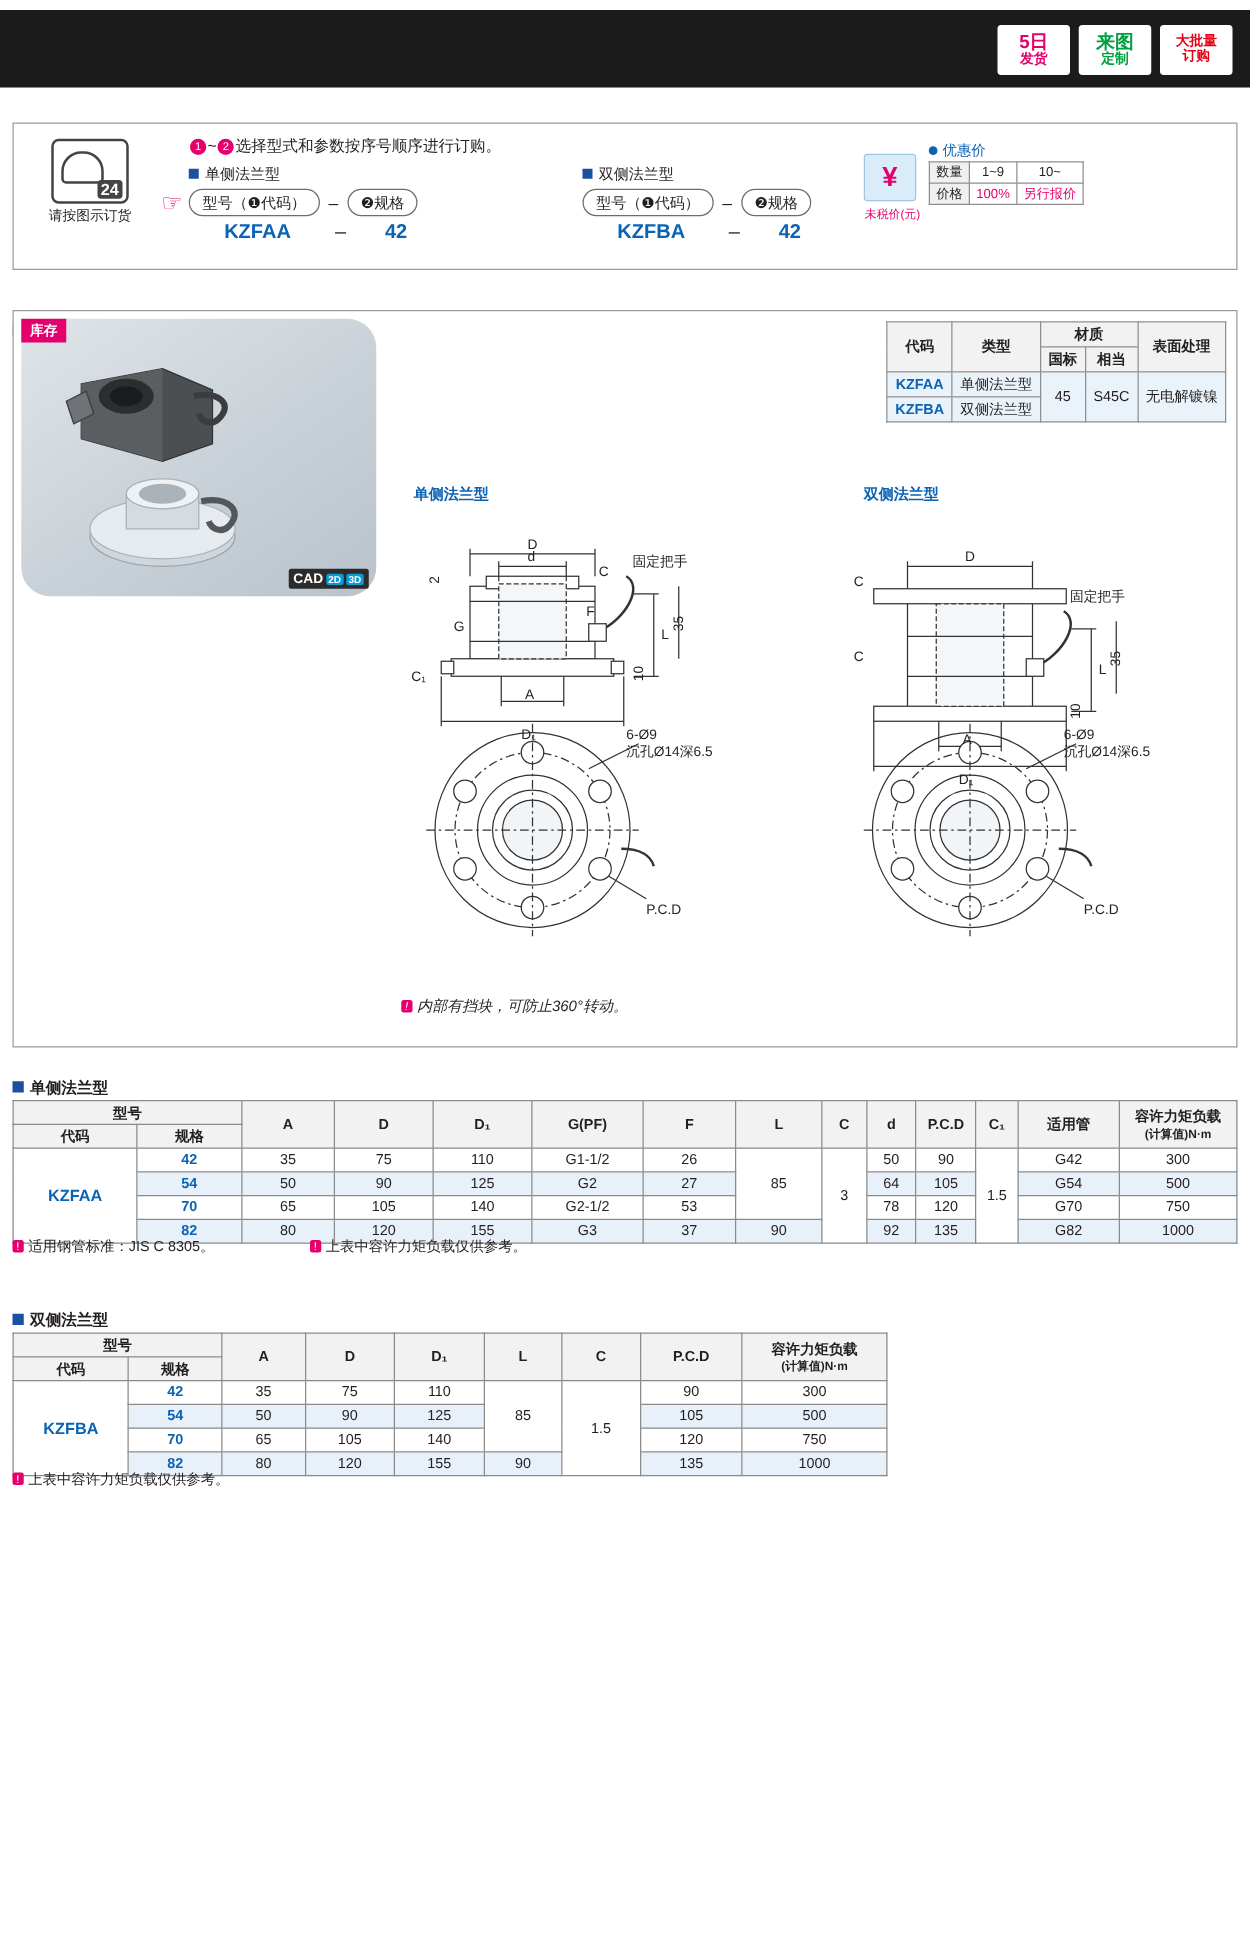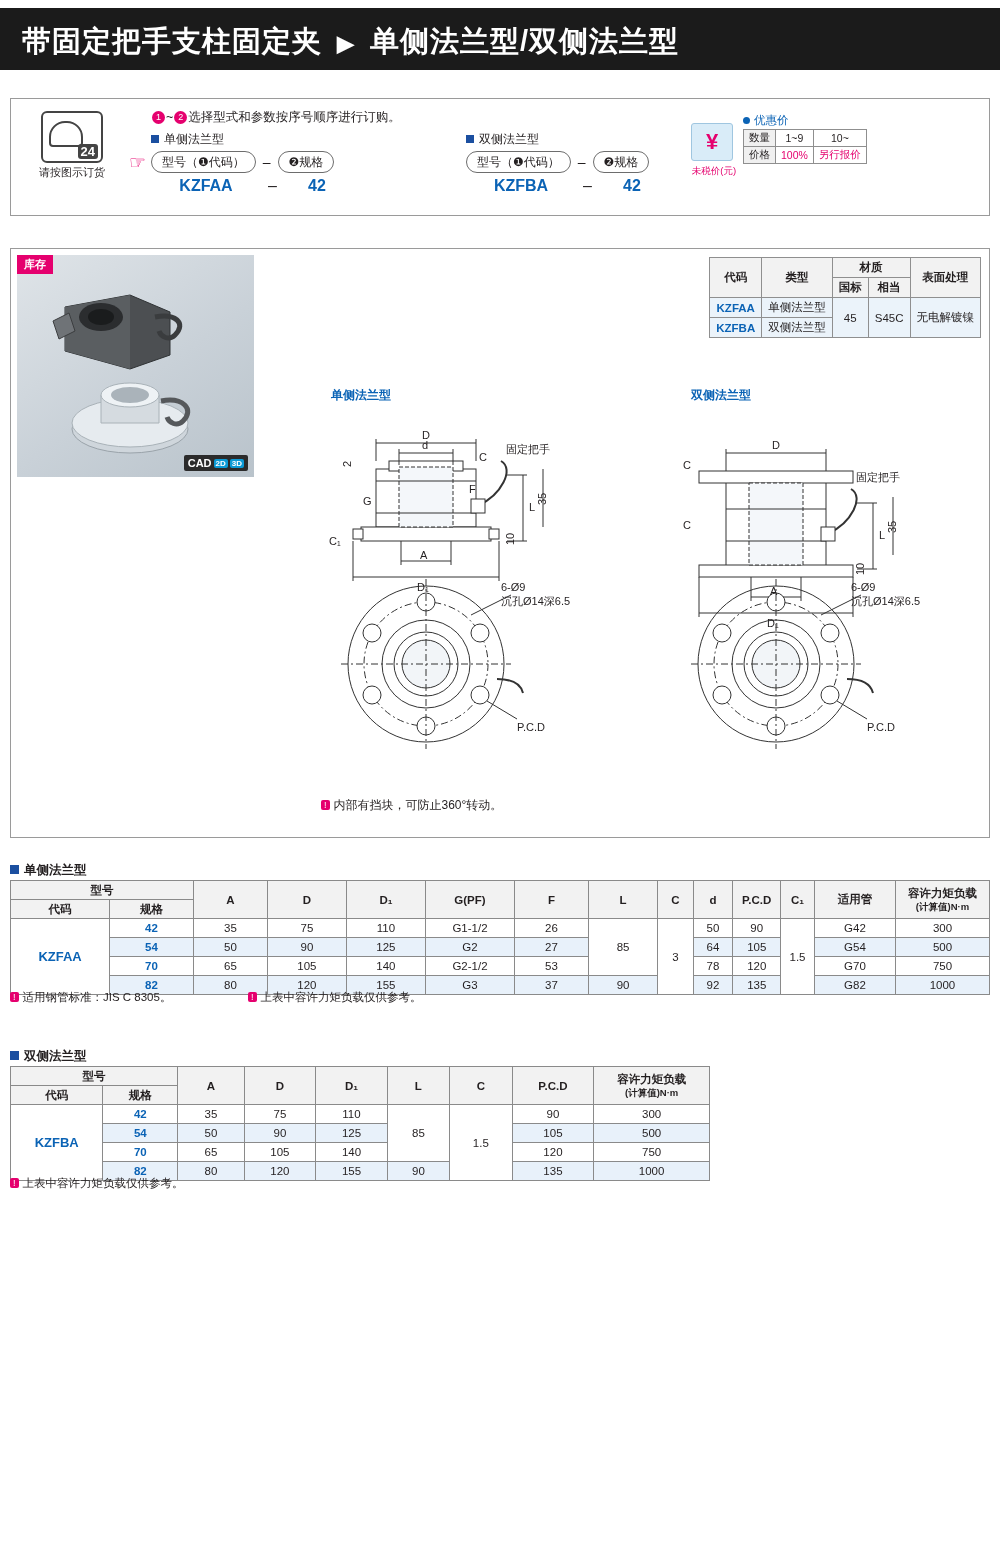--- a/index.html
+++ b/index.html
@@ -107,43 +107,44 @@
   
   .sec-title { position:absolute; font-size:12.5px; font-weight:bold; }
   .sec-title .sq { display:inline-block;width:9px;height:9px;background:#1b4fa0;margin-right:5px; }
 
   
   .panel {
     position:absolute; left:10px; top:248px; width:980px; height:590px;
     border:1px solid #9a9a9a; background:#fff;
   }
   .photo {
-    position:absolute; left:6px; top:6px; width:237px; height:222px;
+    position:absolute; left:6px; top:6px; width:284px; height:222px;
     background:linear-gradient(145deg,#dfe4e8 0%,#c9d1d8 55%,#b9c3cb 100%);
+    border-radius:23px;
   }
   .stock-tag {
     position:absolute; left:0; top:0; background:#e5006e; color:#fff;
     font-size:11px; font-weight:bold; padding:2px 7px;
   }
   .cad-tag {
     position:absolute; right:6px; bottom:6px; background:#2b2b2b; color:#fff;
     font-size:11px; font-weight:bold; padding:2px 4px; border-radius:2px;
     display:flex; align-items:center; gap:2px;
   }
   .cad-tag i { background:#0b9ad6; font-style:normal; font-size:8px; padding:0 2px; border-radius:2px;}
   .part-img { position:absolute; left:18px; top:22px; width:210px; height:190px; }
 
   .mtable { position:absolute; right:8px; top:8px; border-collapse:collapse; font-size:11.5px; }
   .mtable td, .mtable th { border:1px solid #8f8f8f; padding:2px 6px; text-align:center; height:19px; font-weight:normal;}
   .mtable .hd { background:#f2f2f2; font-weight:bold; }
   .mtable .code { color:#0b63b5; font-weight:bold; }
   .mtable tr.alt td { background:#ebf3fa; }
 
   .fig-label { position:absolute; font-size:12px; color:#0b63b5; font-weight:bold; }
-  .fig-note { position:absolute; font-size:12px; }
+  .fig-note { position:absolute; font-size:12px;font-style:italic; }
   .note-mark {
     display:inline-block; background:#e5006e; color:#fff; font-size:9px;
     padding:0 3px; border-radius:2px; margin-right:4px; vertical-align:1px;
   }
 
   
   .spec { position:absolute; border-collapse:collapse; font-size:11.5px; }
   .spec td, .spec th {
     border:1px solid #8a8a8a; text-align:center; height:19px; font-weight:normal;
     padding:1px 3px;
@@ -153,24 +154,33 @@
   .spec .spec-num { color:#0b63b5; font-weight:bold; }
   .spec tr.alt td { background:#e8f1fa; }
   .spec .sub { font-size:9.5px; }
   .footnote { position:absolute; font-size:11.5px; }
   svg { display:block; }
 </style>
 </head>
 <body>
 
 <div class="header">
-  <div class="title">
-    <span>带固定把手支柱固定夹</span>
-    <span class="arrow">▶</span>
-    <span>单侧法兰型/双侧法兰型</span>
+  <div class="badges">
+    <div class="badge b-pink">
+      <span class="big">5日</span>
+      <span class="sm">发货</span>
+    </div>
+    <div class="badge b-green">
+      <span class="big">来图</span>
+      <span class="sm">定制</span>
+    </div>
+    <div class="badge b-red">
+      <span class="sm">大批量</span>
+      <span class="sm">订购</span>
+    </div>
   </div>
 </div>
 
 <div class="orderbox">
   <div class="phone-cell">
     <div class="phone-icon">
         <div class="hand"></div>
       </div>
     <div class="phone-cap">请按图示订货</div>
   </div>

